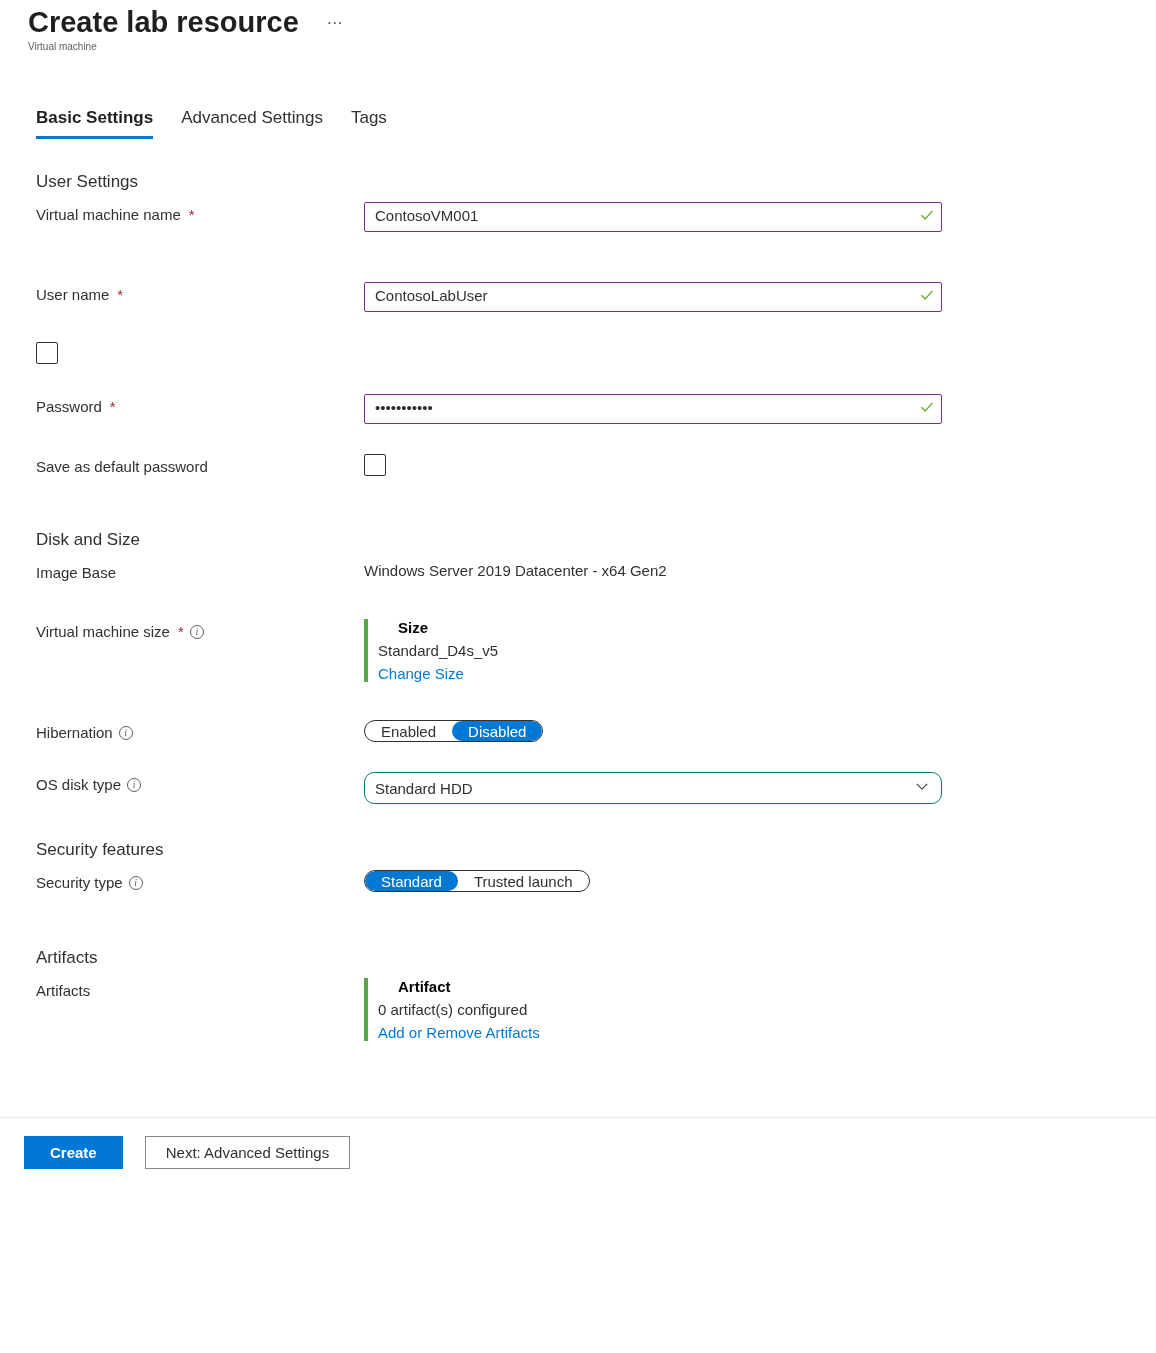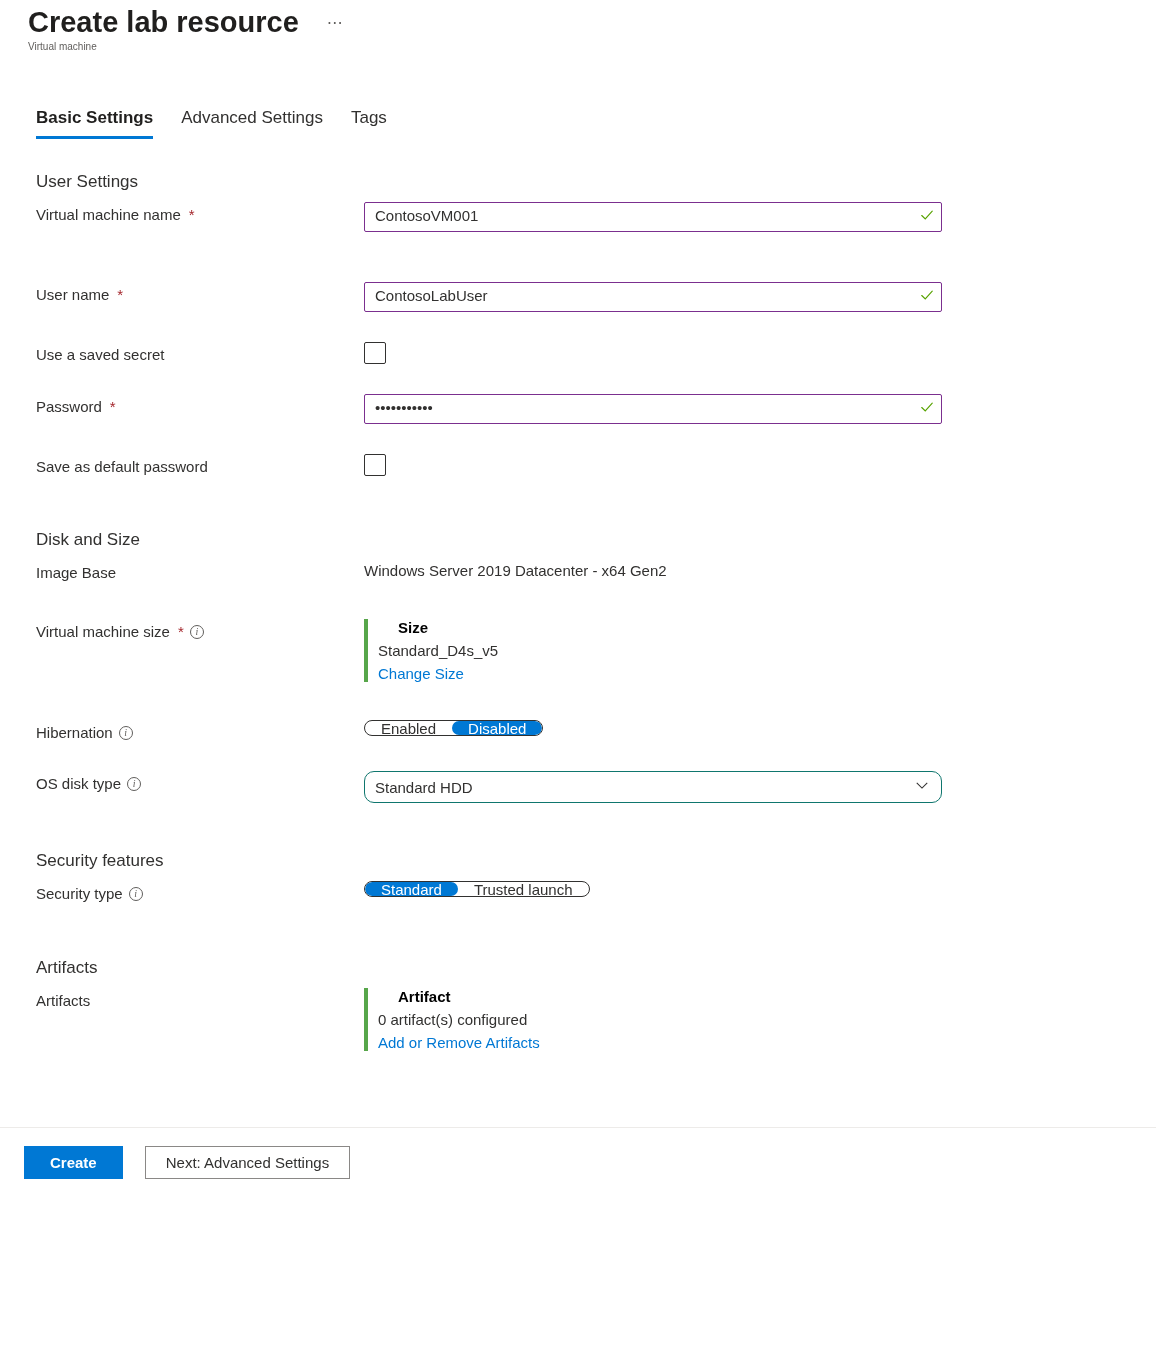--- a/index.html
+++ b/index.html
@@ -156,21 +156,21 @@
     font-size: 15px;
     margin-top: 6px;
     display: inline-block;
   }
   .pill-group {
     display: inline-flex;
     align-items: center;
     border: 1px solid #323130;
     border-radius: 999px;
     overflow: hidden;
-    height: 16px;
+    height: 22px;
   }
   .pill {
     padding: 3px 16px;
     font-size: 15px;
     cursor: pointer;
     color: #323130;
     display: flex;
     align-items: center;
     height: 100%;
   }
@@ -278,23 +278,20 @@
           <span class="check-icon">
             <svg width="14" height="14" viewBox="0 0 16 16">
                 <path d="M2 8 L6 12 L14 3" stroke="#57a300" stroke-width="1.3" fill="none" stroke-linecap="round"></path>
               </svg>
           </span>
         </div>
       </div>
     </div>
 
     <div class="row row-tight">
-      <div class="row-label-col">
-        <span>Use a saved secret</span>
-      </div>
       <div class="row-control-col">
         <div class="checkbox"></div>
       </div>
     </div>
 
     <div class="row row-tight">
       <div class="row-label-col">
         <span>Password</span>
           <span class="asterisk">*</span>
       </div>
@@ -368,21 +365,21 @@
           <span>Standard HDD</span>
           <span class="select-chevron">
             <svg width="14" height="14" viewBox="0 0 16 16">
                 <path d="M2 5 L8 11 L14 5" stroke="#323130" stroke-width="1.2" fill="none"></path>
               </svg>
           </span>
         </div>
       </div>
     </div>
 
-    <div class="section-heading" style="margin-top:48px">Security features</div>
+    <div class="section-heading" style="margin-top:36px">Security features</div>
 
     <div class="row" style="margin-top:8px">
       <div class="row-label-col">
         <span>Security type</span>
         <span class="info-icon">i</span>
       </div>
       <div class="row-control-col">
         <div class="pill-group">
           <div class="pill active">Standard</div>
           <div class="pill">Trusted launch</div>

